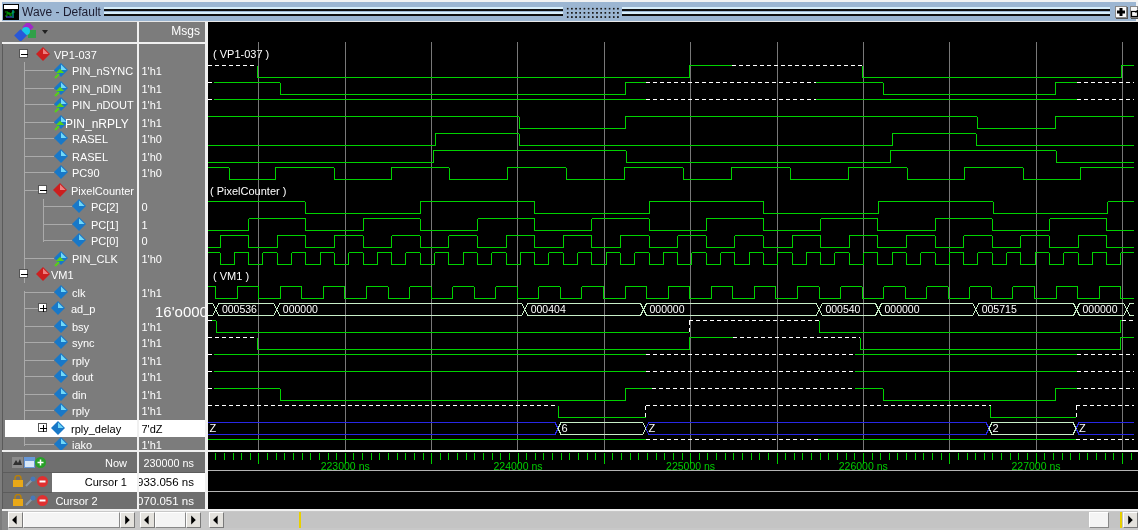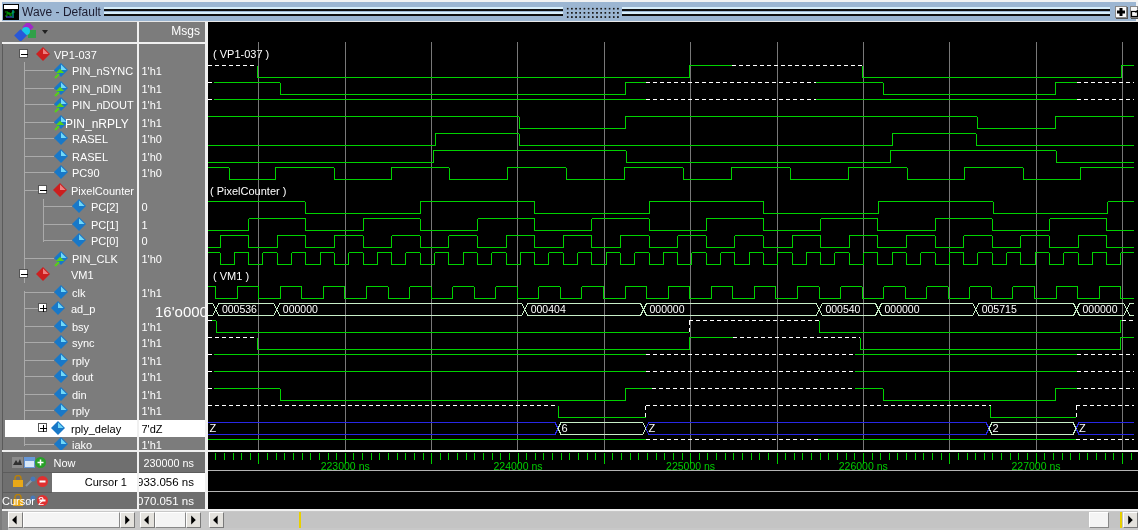--- a/index.html
+++ b/index.html
@@ -186,21 +186,21 @@
       </svg>
       <div style="position:absolute;left:69px;top:208.5px;font-size:11px;color:#fff;white-space:nowrap">PIN_CLK</div>
       <div style="position:absolute;left:16px;top:225px;width:9px;height:9px;background:#fff;border:1px solid #555"></div>
       <div style="position:absolute;left:18px;top:230px;width:7px;height:1px;background:#000"></div>
       <svg style="position:absolute;left:33.0px;top:223.0px" width="14" height="14">
         <g>
           <polygon points="7.0,0 14,7.0 7.0,14 0,7.0" fill="#cc1f1f"></polygon>
           <polygon points="7.0,1.5 12.5,7.0 7.0,7.0" fill="#f08080"></polygon>
         </g>
       </svg>
-      <div style="position:absolute;left:68px;top:224.5px;font-size:11px;color:#fff;white-space:nowrap">VM1</div>
+      <div style="position:absolute;left:48px;top:224.5px;font-size:11px;color:#fff;white-space:nowrap">VM1</div>
       <svg style="position:absolute;left:51.0px;top:241.0px" width="14" height="14">
         <g>
           <polygon points="7.0,0 14,7.0 7.0,14 0,7.0" fill="#1878c8"></polygon>
           <polygon points="7.0,1.5 12.5,7.0 7.0,7.0" fill="#70d8f8"></polygon>
         </g>
       </svg>
       <div style="position:absolute;left:69px;top:242.5px;font-size:11px;color:#fff;white-space:nowrap">clk</div>
       <div style="position:absolute;left:35px;top:259px;width:9px;height:9px;background:#fff;border:1px solid #555"></div>
       <div style="position:absolute;left:37px;top:264px;width:7px;height:1px;background:#000"></div>
       <div style="position:absolute;left:40px;top:261px;width:1px;height:7px;background:#000"></div>
@@ -353,21 +353,21 @@
   <div style="position:absolute;left:2px;top:452px;width:1px;height:57px;background:#5a5a5a"></div>
 
   <svg style="position:absolute;left:12px;top:456px" width="34" height="13">
     <rect x="0" y="1" width="11" height="11" fill="#8c8c8c"></rect>
       <path d="M1 9l3-5 2 3 2-4 2 6z" fill="#303030"></path>
     <rect x="12" y="1" width="11" height="11" fill="#6898d8"></rect>
       <rect x="13" y="5" width="9" height="6" fill="#d8e8f8"></rect>
     <circle cx="28.5" cy="6.5" r="5.5" fill="#28a028"></circle>
       <path d="M25.5 6.5h6M28.5 3.5v6" stroke="#fff" stroke-width="1.5"></path>
   </svg>
-  <div style="position:absolute;left:2px;top:457px;width:125px;font-size:11px;color:#fff;text-align:center">Now</div>
+  <div style="position:absolute;left:2px;top:457px;width:125px;font-size:11px;color:#fff;text-align:right">Now</div>
   <div style="position:absolute;left:139px;top:457px;width:55px;font-size:10.8px;color:#fff;text-align:right;white-space:nowrap">230000 ns</div>
 
   <div style="position:absolute;left:52px;top:472.5px;width:84.5px;height:19px;background:#fff"></div>
   <div style="position:absolute;left:139px;top:472.5px;width:66px;height:19px;background:#fff"></div>
   <svg style="position:absolute;left:12px;top:475px" width="36" height="13">
     <rect x="1" y="5" width="10" height="7" fill="#e8a818"></rect>
       <path d="M3 5V3.5a3 3 0 016 0V5" stroke="#b88008" stroke-width="1.5" fill="none"></path>
     <path d="M14 11l6-6" stroke="#8898a8" stroke-width="2"></path>
       <circle cx="21" cy="4" r="2.5" fill="#4878b8"></circle>
     <circle cx="30.5" cy="6.5" r="5.5" fill="#e03030"></circle>
@@ -379,21 +379,21 @@
     </div>
 
   <svg style="position:absolute;left:12px;top:494px" width="36" height="13">
     <rect x="1" y="5" width="10" height="7" fill="#e8a818"></rect>
       <path d="M3 5V3.5a3 3 0 016 0V5" stroke="#b88008" stroke-width="1.5" fill="none"></path>
     <path d="M14 11l6-6" stroke="#8898a8" stroke-width="2"></path>
       <circle cx="21" cy="4" r="2.5" fill="#4878b8"></circle>
     <circle cx="30.5" cy="6.5" r="5.5" fill="#e03030"></circle>
       <path d="M27.5 6.5h6" stroke="#fff" stroke-width="2"></path>
   </svg>
-  <div style="position:absolute;left:2px;top:495px;width:125px;font-size:11px;color:#fff;text-align:left">Cursor 2</div>
+  <div style="position:absolute;left:14px;top:495px;width:125px;font-size:11px;color:#fff;text-align:center">Cursor 2</div>
   <div style="position:absolute;left:139px;top:495px;width:55px;height:14px;overflow:hidden;direction:rtl">
       <div style="font-size:11.5px;color:#fff;white-space:nowrap;direction:ltr;float:right">20070.051 ns</div>
     </div>
 
   <div style="position:absolute;left:2px;top:509px;width:1136px;height:2px;background:#f0f0f0"></div>
   <div style="position:absolute;left:2px;top:511px;width:1136px;height:19px;background:#c8c8c8"></div>
   <div style="position:absolute;left:2px;top:511px;width:6px;height:19px;background:#8a8a8a"></div>
   <div class="sbtn" style="left:8px;top:512px;width:15px;height:16px"></div>
     <svg style="position:absolute;left:8px;top:512px" width="15" height="16" viewBox="0 0 12 14">
       <polygon points="7,3 7,11 3,7" fill="#000"></polygon>

